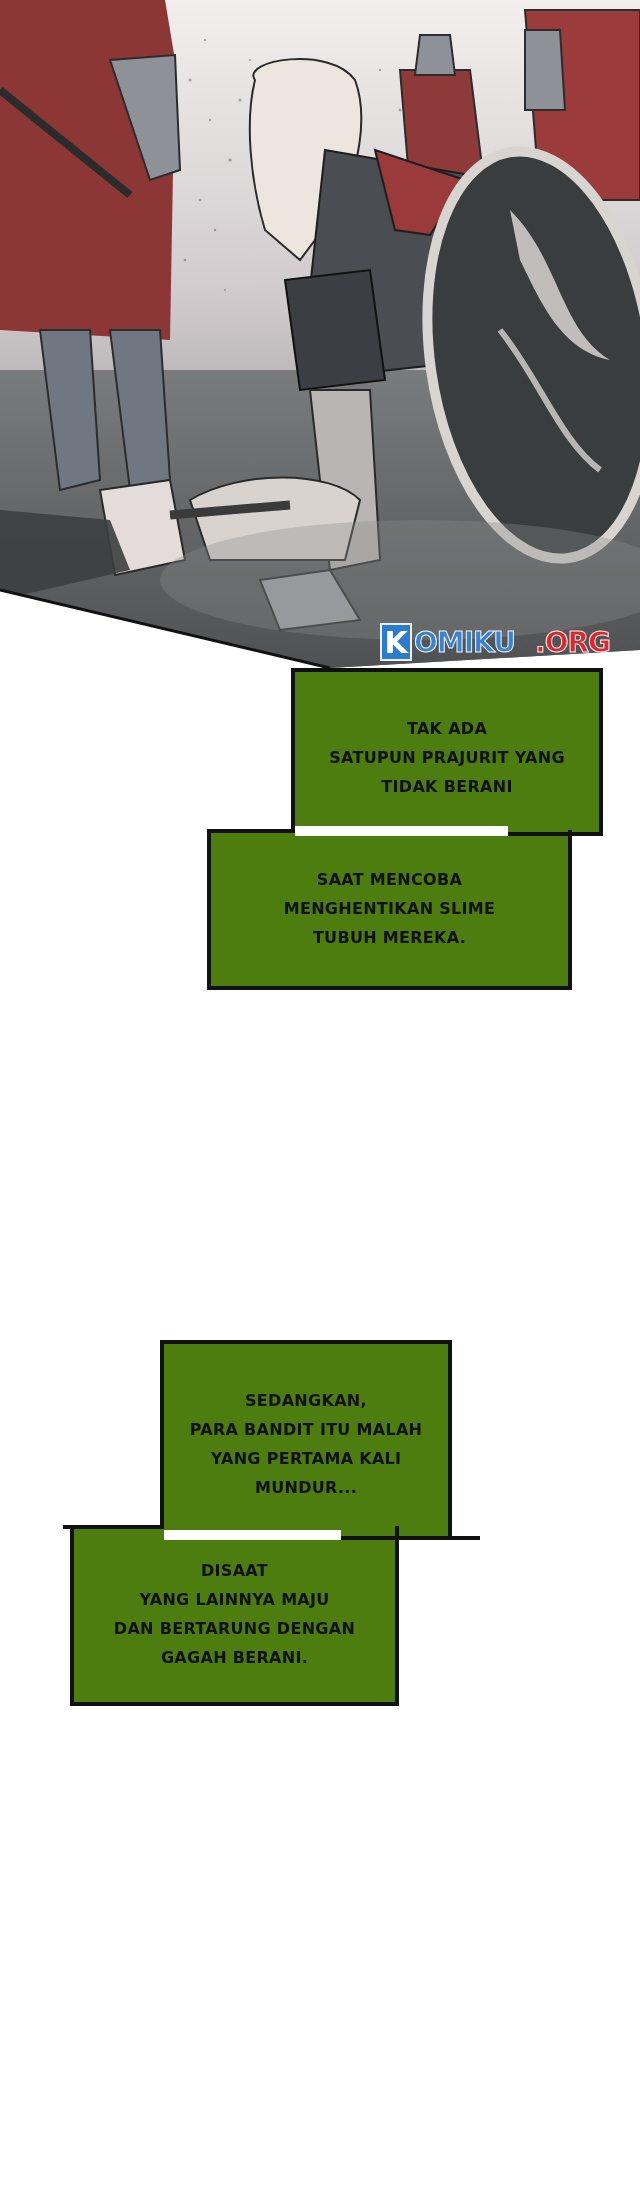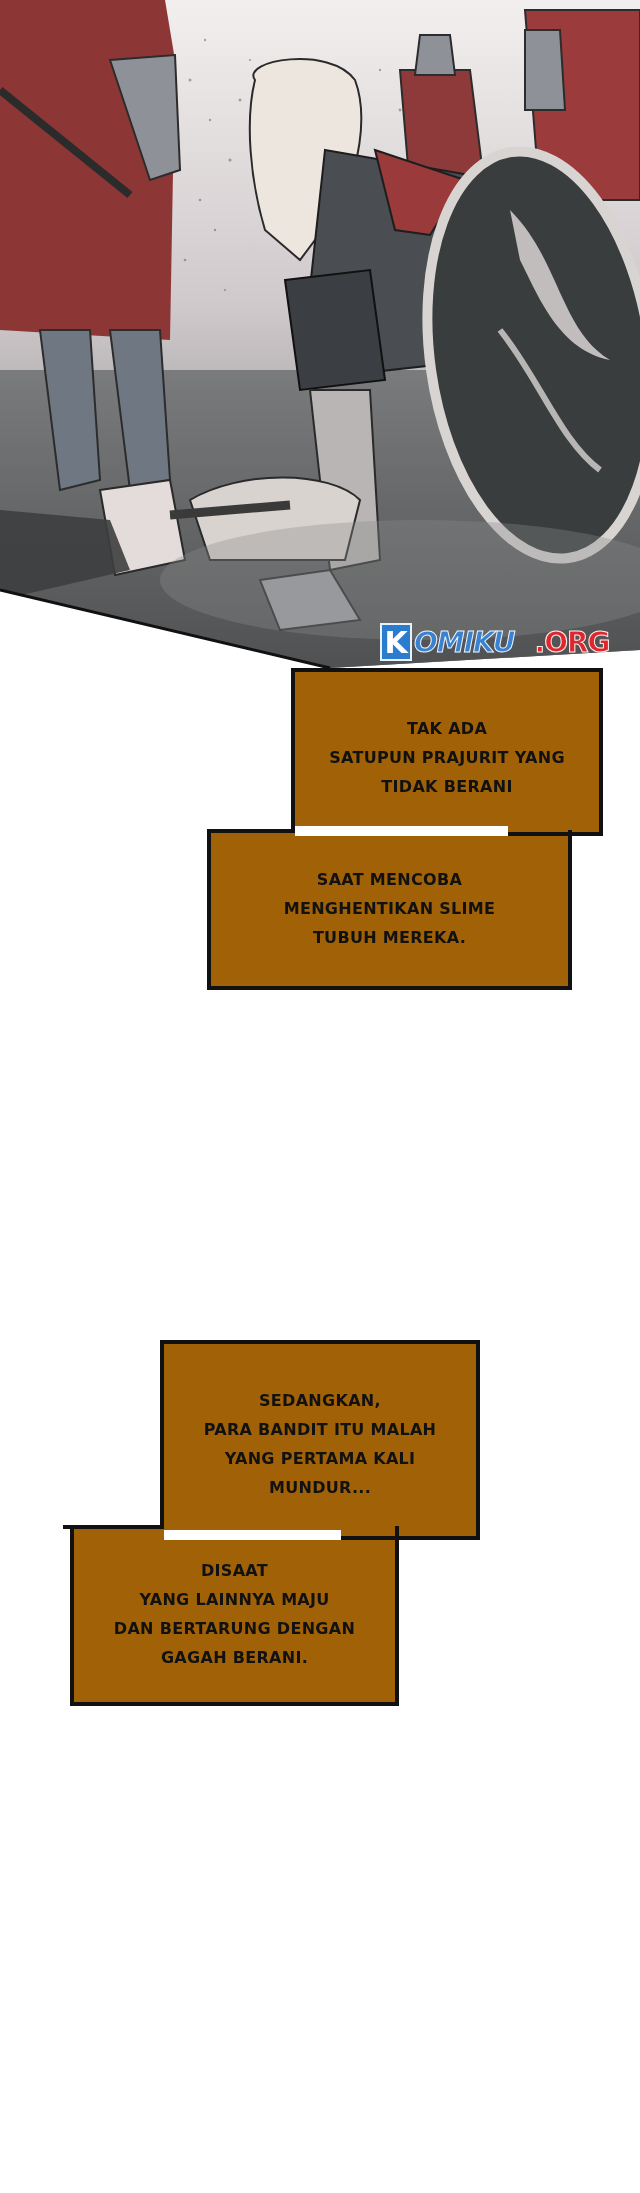--- a/index.html
+++ b/index.html
@@ -4,21 +4,21 @@
 <style>
   * { margin: 0; padding: 0; box-sizing: border-box; }
   html, body { width: 640px; height: 2193px; background: #ffffff; overflow: hidden; }
   body { position: relative; font-family: "DejaVu Sans", sans-serif; }
 
   .panel { position: absolute; left: 0; width: 640px; overflow: hidden; }
   .panel svg { display: block; }
 
   .caption-box {
     position: absolute;
-    background: #a16207;
+    background: #4d7c0f;
     border: 4px solid #111111;
     display: flex;
     flex-direction: column;
     align-items: center;
     justify-content: center;
     text-align: center;
   }
   .caption-line {
     font-family: "DejaVu Sans", sans-serif;
     font-weight: bold;
@@ -37,21 +37,21 @@
   }
   .wm-k {
     width: 32px; height: 38px;
     background: #2b7ccc;
     color: #ffffff;
     font-size: 30px;
     display: flex; align-items: center; justify-content: center;
     border: 2px solid #e9f2fb;
   }
   .wm-text { font-size: 28px; letter-spacing: -1px; margin-left: 2px; }
-  .wm-blue { color: #3a82cf; font-style: italic; -webkit-text-stroke: 1px #eaf2fb; }
+  .wm-blue { color: #3a82cf; -webkit-text-stroke: 1px #eaf2fb; }
   .wm-red { color: #e0262d; margin-left: 20px; -webkit-text-stroke: 1px #fbeaea; }
 </style>
 </head>
 <body>
 
 <div class="panel" style="top:0;height:680px;">
   <svg width="640" height="680" viewBox="0 0 640 680">
     <defs>
       <clipPath id="p1clip">
           <polygon points="0,0 640,0 640,650 330,668 0,590"></polygon>
@@ -136,21 +136,21 @@
 <div class="caption-box" style="left:207px;top:830px;width:365px;height:160px;border-top:none;">
   <div class="caption-line">SAAT MENCOBA</div>
   <div class="caption-line">MENGHENTIKAN SLIME</div>
   <div class="caption-line">TUBUH MEREKA.</div>
 </div>
 
 <div style="position:absolute;left:207px;top:829px;width:88px;height:4px;background:#111;"></div>
 <div style="position:absolute;left:508px;top:832px;width:95px;height:4px;background:#111;"></div>
 <div style="position:absolute;left:295px;top:826px;width:213px;height:10px;background:#fff;"></div>
 
-<div class="caption-box" style="left:160px;top:1340px;width:320px;height:200px;padding-top:8px;">
+<div class="caption-box" style="left:160px;top:1340px;width:292px;height:200px;padding-top:8px;">
   <div class="caption-line">SEDANGKAN,</div>
   <div class="caption-line">PARA BANDIT ITU MALAH</div>
   <div class="caption-line">YANG PERTAMA KALI</div>
   <div class="caption-line">MUNDUR...</div>
 </div>
 <div class="caption-box" style="left:70px;top:1526px;width:329px;height:180px;border-top:none;">
   <div class="caption-line">DISAAT</div>
   <div class="caption-line">YANG LAINNYA MAJU</div>
   <div class="caption-line">DAN BERTARUNG DENGAN</div>
   <div class="caption-line">GAGAH BERANI.</div>

